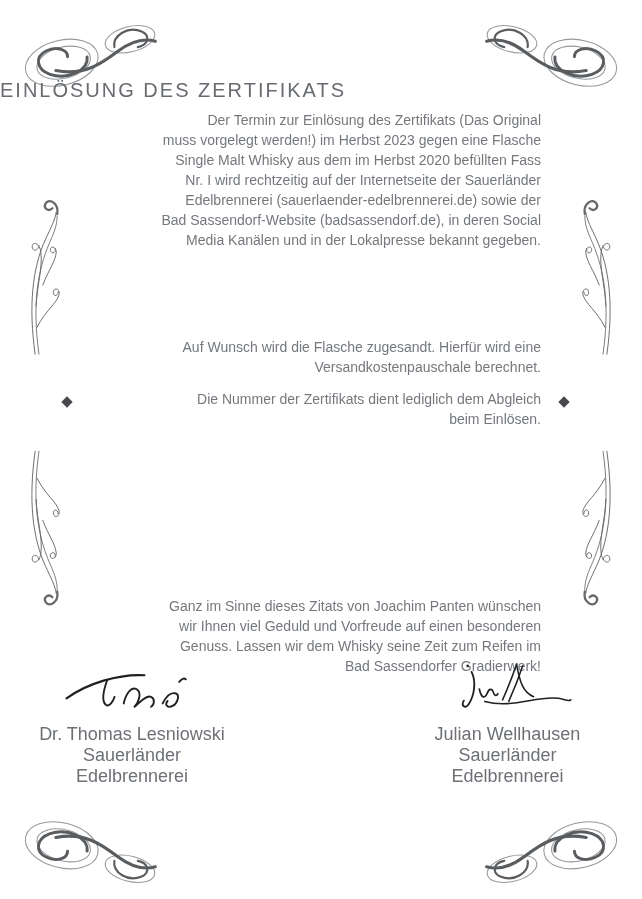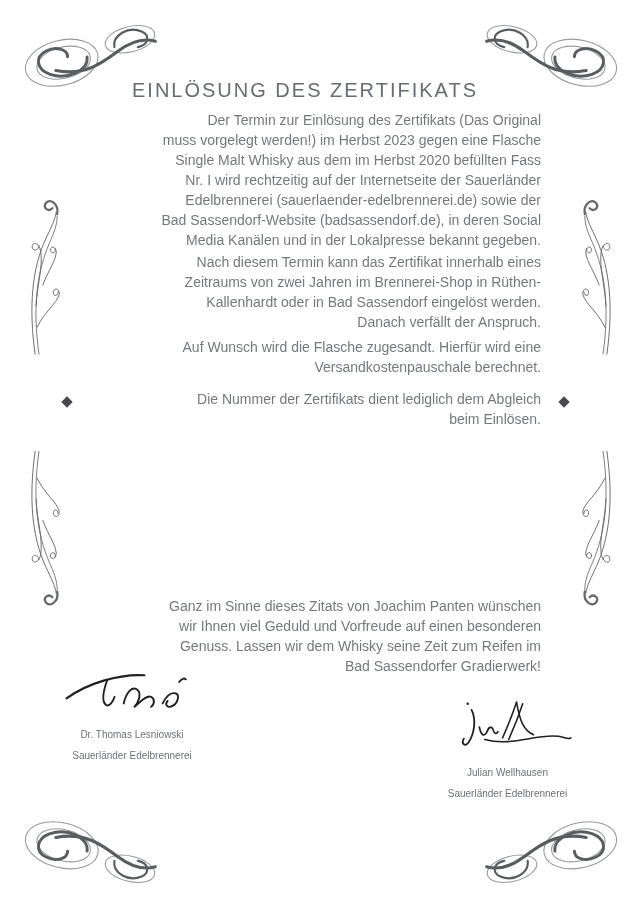--- a/index.html
+++ b/index.html
@@ -3,21 +3,21 @@
 <meta charset="utf-8">
 <style>
   html,body { margin:0; padding:0; background:#e8e8e8; }
   .page {
     position:relative; width:642px; height:899px; margin:0 auto;
     background:#ffffff; overflow:hidden;
     font-family:"Liberation Sans", sans-serif;
   }
   .abs { position:absolute; }
   .title {
-    top:79px; left:0; width:610px; text-align:center;
+    top:79px; left:0; width:610px; 
     font-size:20px; font-weight:300; letter-spacing:2px; color:#686c71;
   }
   .para {
     left:101px; width:440px; text-align:right;
     font-size:14px; line-height:20px; font-weight:300; color:#74787d;
     white-space:pre-line;
   }
   .p1 { top:110px; }
   .p2 { top:252px; }
   .p3 { top:337px; }
@@ -41,24 +41,24 @@
   .corner.br { top:818px; right:14px; transform:scale(-1,-1); }
   .vine { width:48px; height:165px; }
   .vine.lu { top:192px; left:14px; }
   .vine.ru { top:192px; right:14px; transform:scaleX(-1); }
   .vine.ll { top:445px; left:14px;  height:172px; transform:scaleY(-1); }
   .vine.rl { top:445px; right:14px; height:172px; transform:scale(-1,-1); }
 
   
   .sig-block { text-align:center; }
   .sig-left   { top:662px; left:32px;  width:200px; }
-  .sig-right  { top:696px; left:410px; width:195px; }
+  .sig-right  { top:658px; left:410px; width:195px; }
   .sig-center { top:740px; left:222px; width:200px; }
   .sig-name, .sig-org {
-    font-size:10px; line-height:21px; font-weight:300; color:#6d7176;
+    font-size:18px; line-height:21px; font-weight:300; color:#6d7176;
   }
   .sig-stroke { fill:none; stroke:#1f2022; stroke-linecap:round; stroke-linejoin:round; }
   .flourish-thin  { fill:none; stroke:#97999c; stroke-width:1.1; }
   .flourish-thick { fill:none; stroke:#5a5d60; stroke-linecap:round; }
   .vine-stroke { fill:none; stroke:#66696c; stroke-linecap:round; }
 </style>
 </head>
 <body>
 
 <div class="page">
@@ -112,24 +112,20 @@
 
   <div class="abs title">EINLÖSUNG DES ZERTIFIKATS</div>
 
   <div class="abs para p1">Der Termin zur Einlösung des Zertifikats (Das Original
 muss vorgelegt werden!) im Herbst 2023 gegen eine Flasche
 Single Malt Whisky aus dem im Herbst 2020 befüllten Fass
 Nr. I wird rechtzeitig auf der Internetseite der Sauerländer
 Edelbrennerei (sauerlaender-edelbrennerei.de) sowie der
 Bad Sassendorf-Website (badsassendorf.de), in deren Social
 Media Kanälen und in der Lokalpresse bekannt gegeben.</div>
-  <div class="abs para p2">Nach diesem Termin kann das Zertifikat innerhalb eines
-Zeitraums von zwei Jahren im Brennerei-Shop in Rüthen-
-Kallenhardt oder in Bad Sassendorf eingelöst werden.
-Danach verfällt der Anspruch.</div>
   <div class="abs para p4">Die Nummer der Zertifikats dient lediglich dem Abgleich
 beim Einlösen.</div>
   <div class="abs para p3">Auf Wunsch wird die Flasche zugesandt. Hierfür wird eine
 Versandkostenpauschale berechnet.</div>
 
   <div class="abs diamond diamond-left"></div>
   <div class="abs diamond diamond-right"></div>
 
   <div class="abs para p5">Ganz im Sinne dieses Zitats von Joachim Panten wünschen
 wir Ihnen viel Geduld und Vorfreude auf einen besonderen

